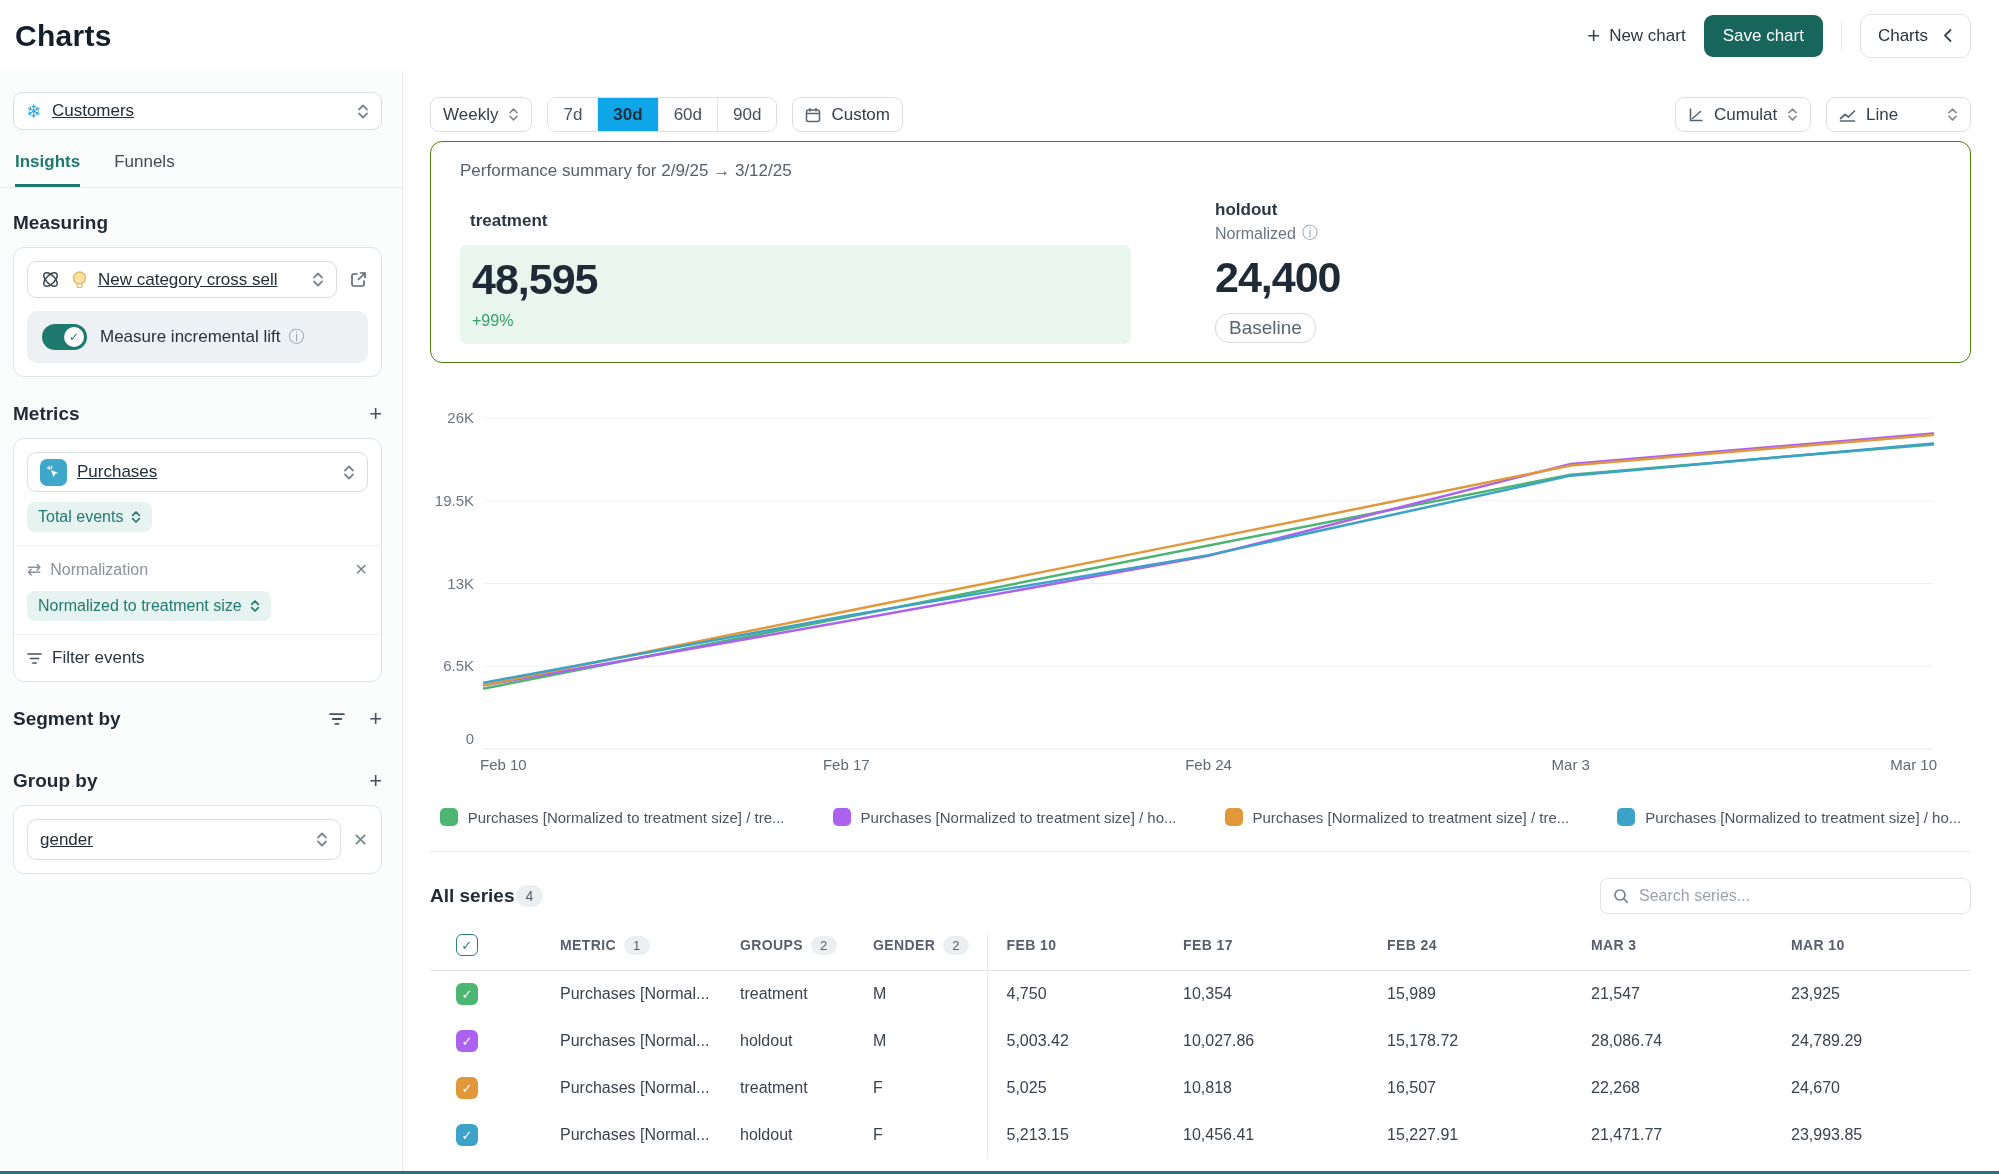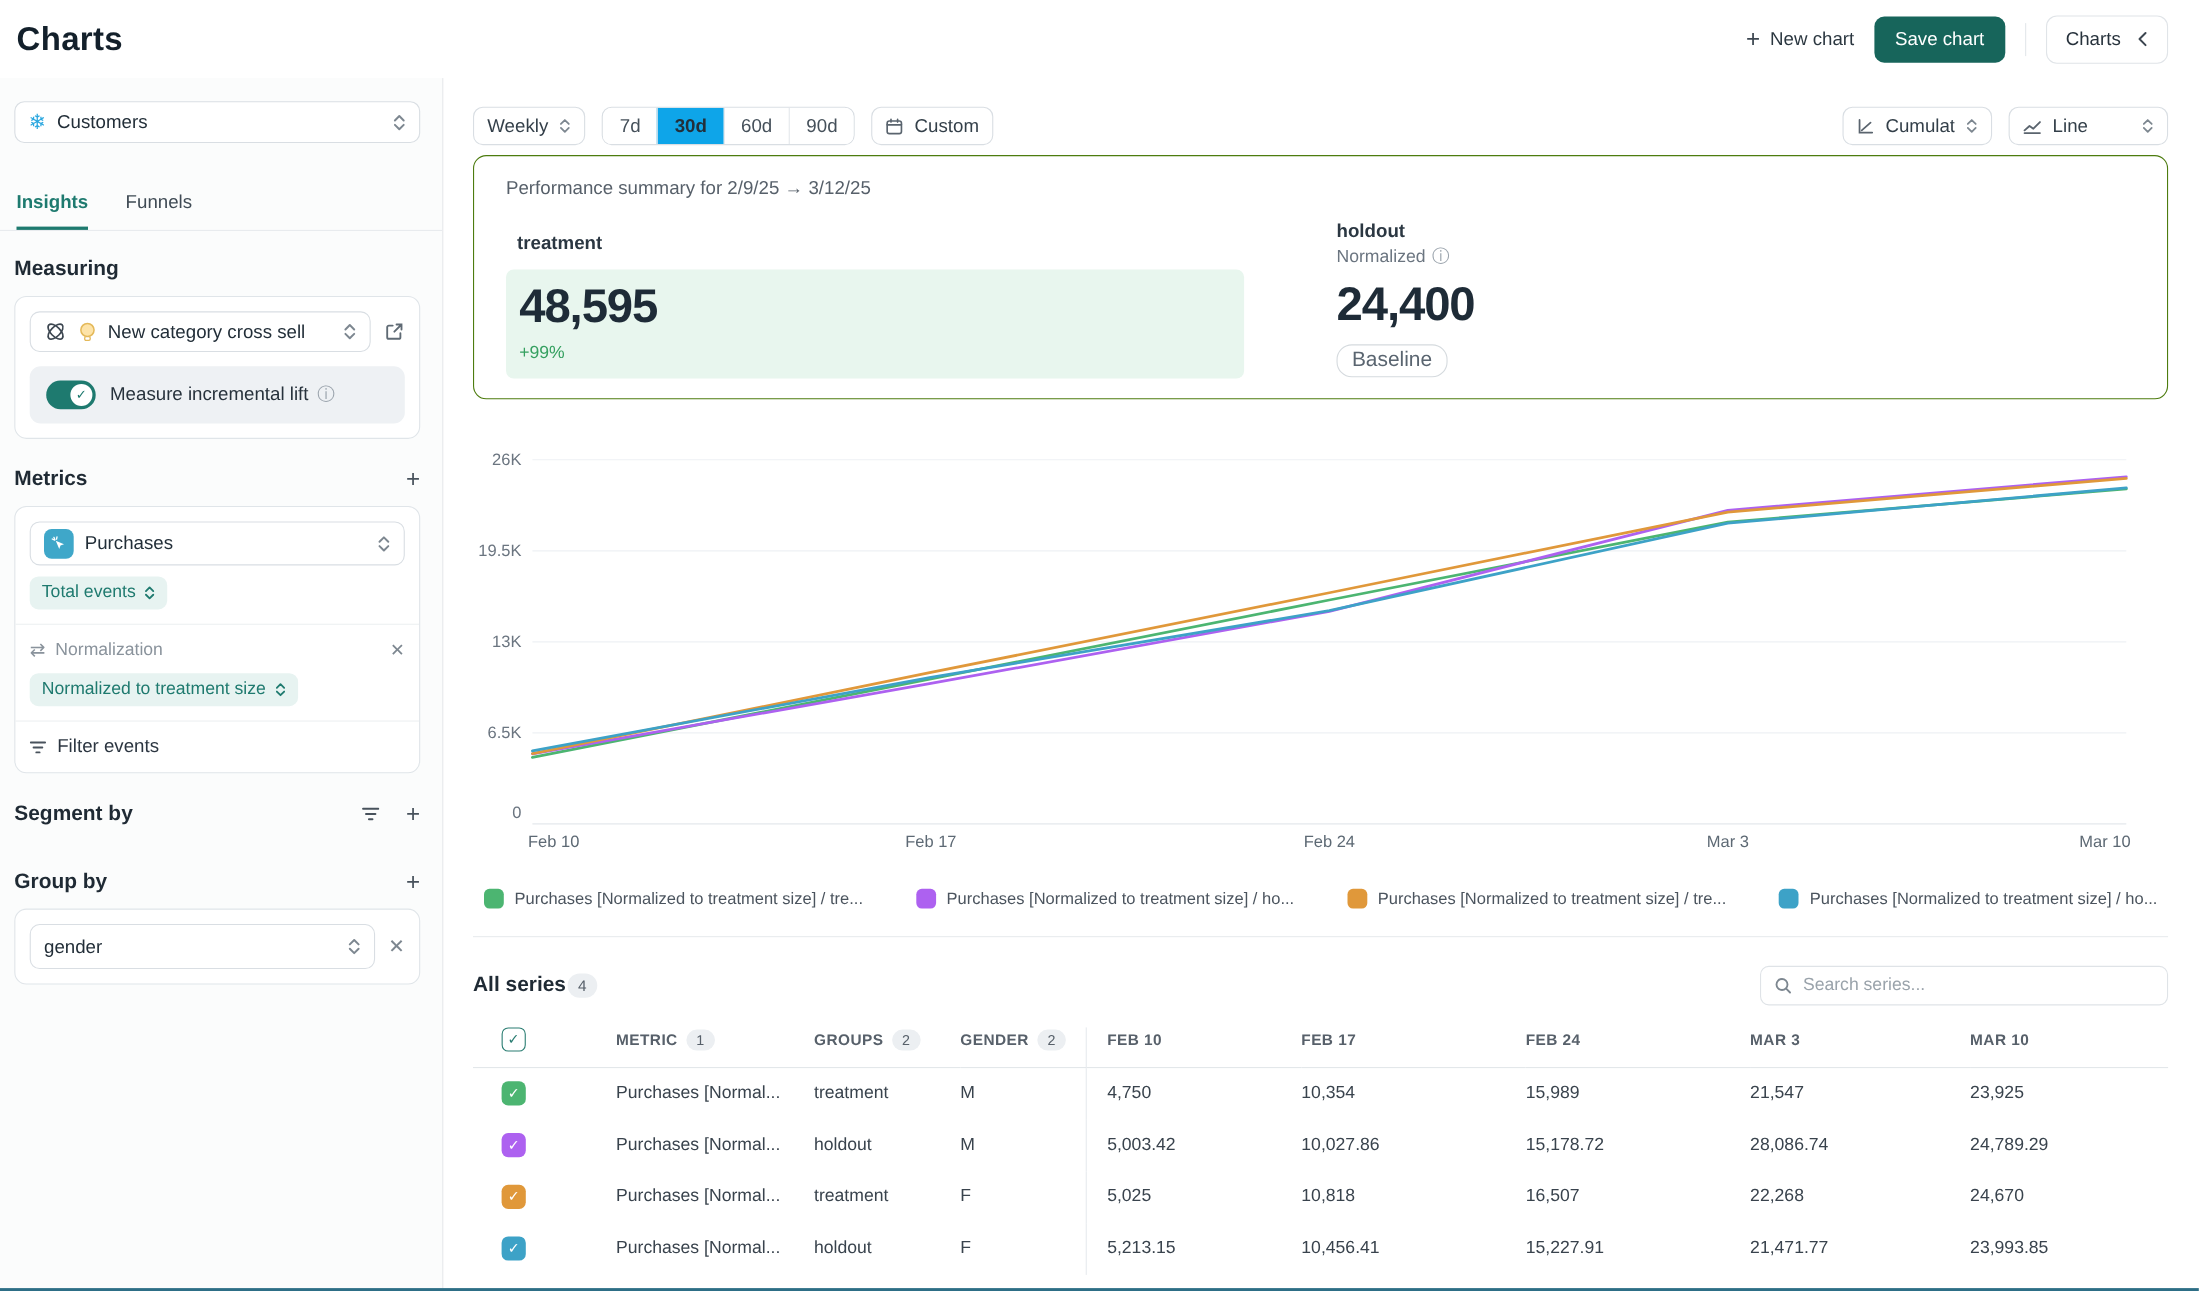--- a/index.html
+++ b/index.html
@@ -17,24 +17,24 @@
   .vdiv { width:1px; height:30px; background:#e3e7ea; }
   .outline-btn { display:flex; align-items:center; gap:14px; background:#fff; border:1px solid #e0e4e8; border-radius:10px; padding:11px 17px; font-size:17px; color:#27323c; cursor:pointer; font-family:inherit; }
 
   
   .body { flex:1; display:flex; min-height:0; }
   .sidebar { width:403px; border-right:1px solid #e6e9ec; background:#fbfcfc; padding:21px 20px 0 13px; flex-shrink:0; }
   .main { flex:1; padding:0 28px 0 27px; min-width:0; }
 
   
   .select { display:flex; align-items:center; gap:10px; background:#fff; border:1px solid #d9dee3; border-radius:9px; padding:0 12px; height:38px; font-size:17px; color:#222e38; cursor:pointer; }
-  .select .grow { flex:1; }
+  .select .grow { flex:1;text-decoration:underline; }
   .chev { flex-shrink:0; }
   .tabs { display:flex; gap:34px; margin:22px -20px 0 -13px; padding:0 20px 0 15px; border-bottom:1px solid #e8ebee; }
-  .tab { font-size:17px; color:#3f4a54; padding-bottom:12px; cursor:pointer; border-bottom:3px solid transparent;margin-top:22px; }
+  .tab { font-size:17px; color:#3f4a54; padding-bottom:12px; cursor:pointer; border-bottom:3px solid transparent; }
   .tab.active { color:#1e7a6f; font-weight:700; border-bottom-color:#1e7a6f; }
   .sec-head { display:flex; align-items:center; justify-content:space-between; font-size:19px; font-weight:700; color:#1f2a34; }
   .sec-head .icons { display:flex; align-items:center; gap:24px; }
   .icon-btn { background:none; border:none; cursor:pointer; color:#48525c; font-size:22px; line-height:1; display:flex; align-items:center; font-family:inherit; }
   .card { background:#fff; border:1px solid #e0e5e9; border-radius:11px; margin-top:13px; }
   .card-pad { padding:13px; }
   .exp-row { display:flex; align-items:center; gap:12px; }
   .exp-row .select { flex:1; height:37px; }
   .lift-box { margin:0 13px 13px; background:#eef1f4; border-radius:10px; padding:13px 15px; display:flex; align-items:center; gap:13px; }
   .toggle { width:45px; height:26px; border-radius:13px; background:#1e7a6f; position:relative; cursor:pointer; flex-shrink:0; }

